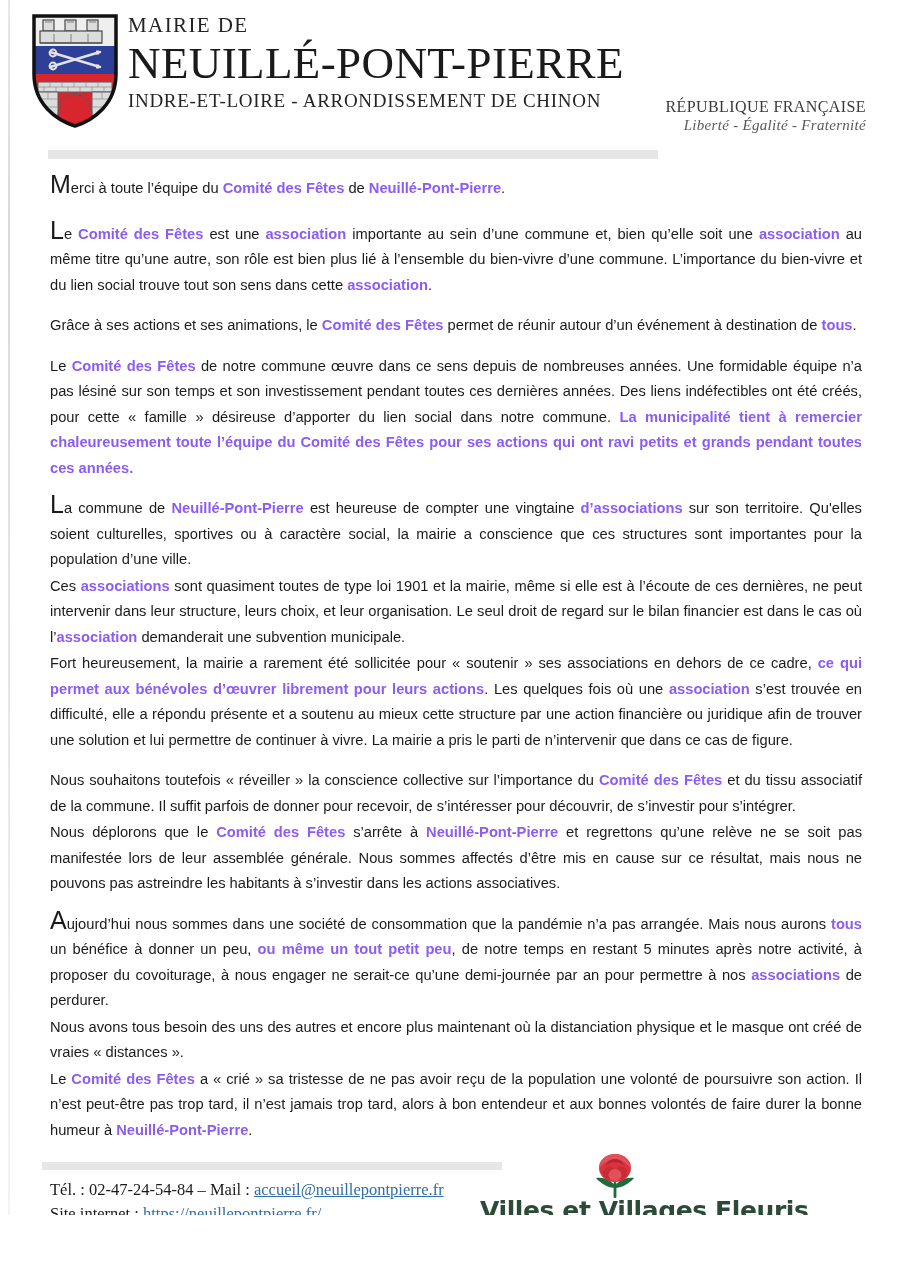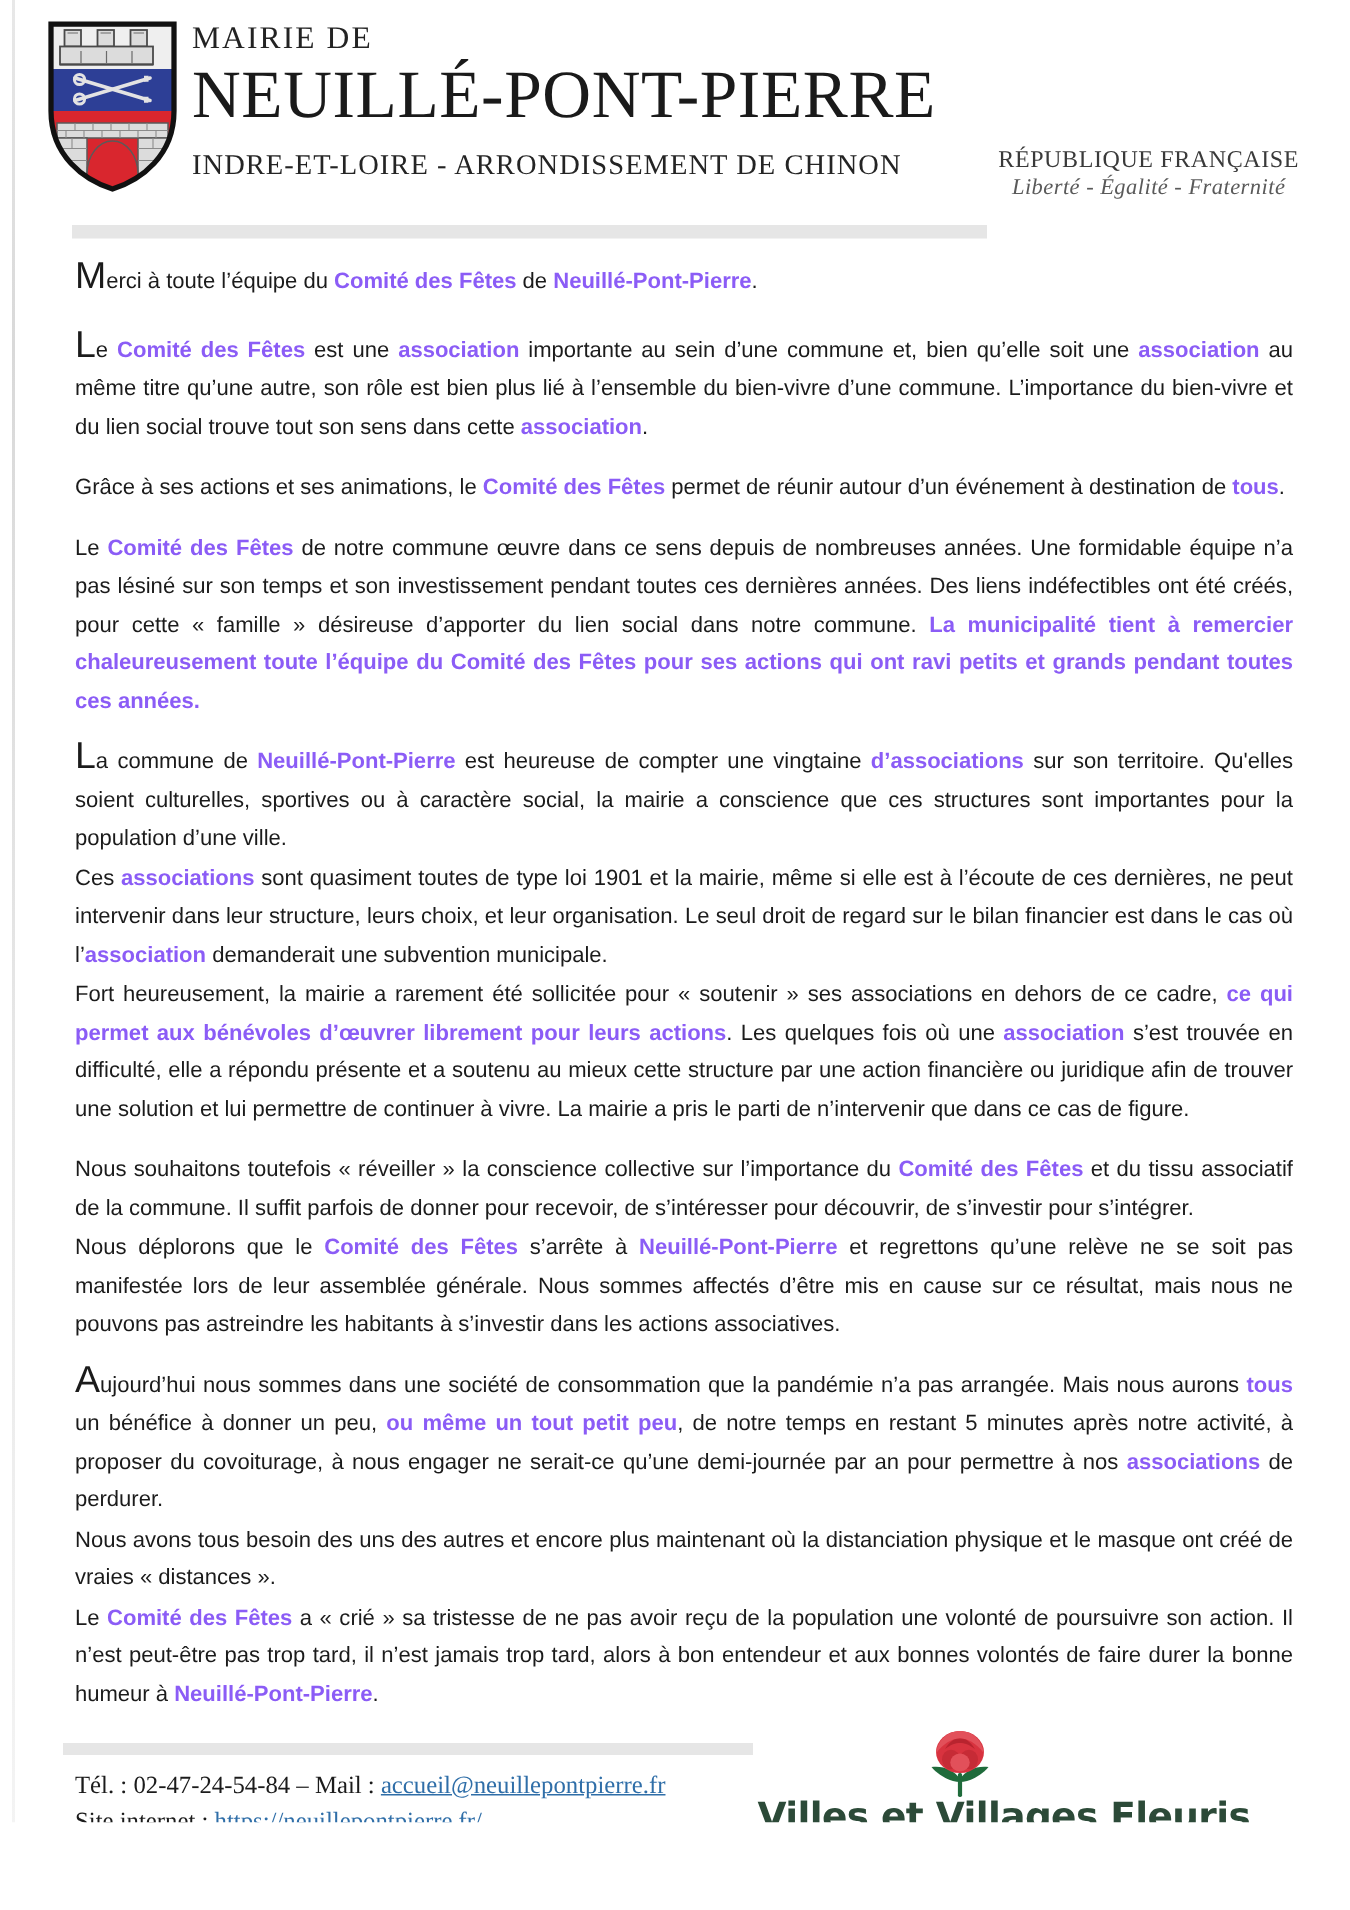--- a/index.html
+++ b/index.html
@@ -66,28 +66,28 @@
     line-height: 1.08;
     margin-top: 2px;
     white-space: nowrap;
   }
   .mh-sub {
     font-family: "Liberation Serif", serif;
     font-size: 19px;
     letter-spacing: 0.7px;
     color: #242424;
     line-height: 1.1;
-    margin-top: 13px;
+    margin-top: 3px;
     white-space: nowrap;
   }
   .rf {
     position: absolute;
     right: 34px;
     top: 98px;
-    text-align: center;
+    text-align: right;
   }
   .rf-title {
     font-family: "Liberation Serif", serif;
     font-size: 16px;
     letter-spacing: .4px;
     color: #3a3a3a;
     white-space: nowrap;
   }
   .rf-motto {
     font-family: "Liberation Serif", serif;
@@ -150,21 +150,21 @@
     color: #1b1b1b;
     white-space: nowrap;
   }
   .contact a, .contact .link {
     color: #2f6ea8;
     text-decoration: underline;
   }
 
   .vvf {
     position: absolute;
-    left: 505px;
+    left: 480px;
     top: -26px;
     width: 270px;
     text-align: right;
   }
   .vvf-flower {
     width: 60px;
     height: 48px;
     margin: 0 auto;
     display: block;
   }

